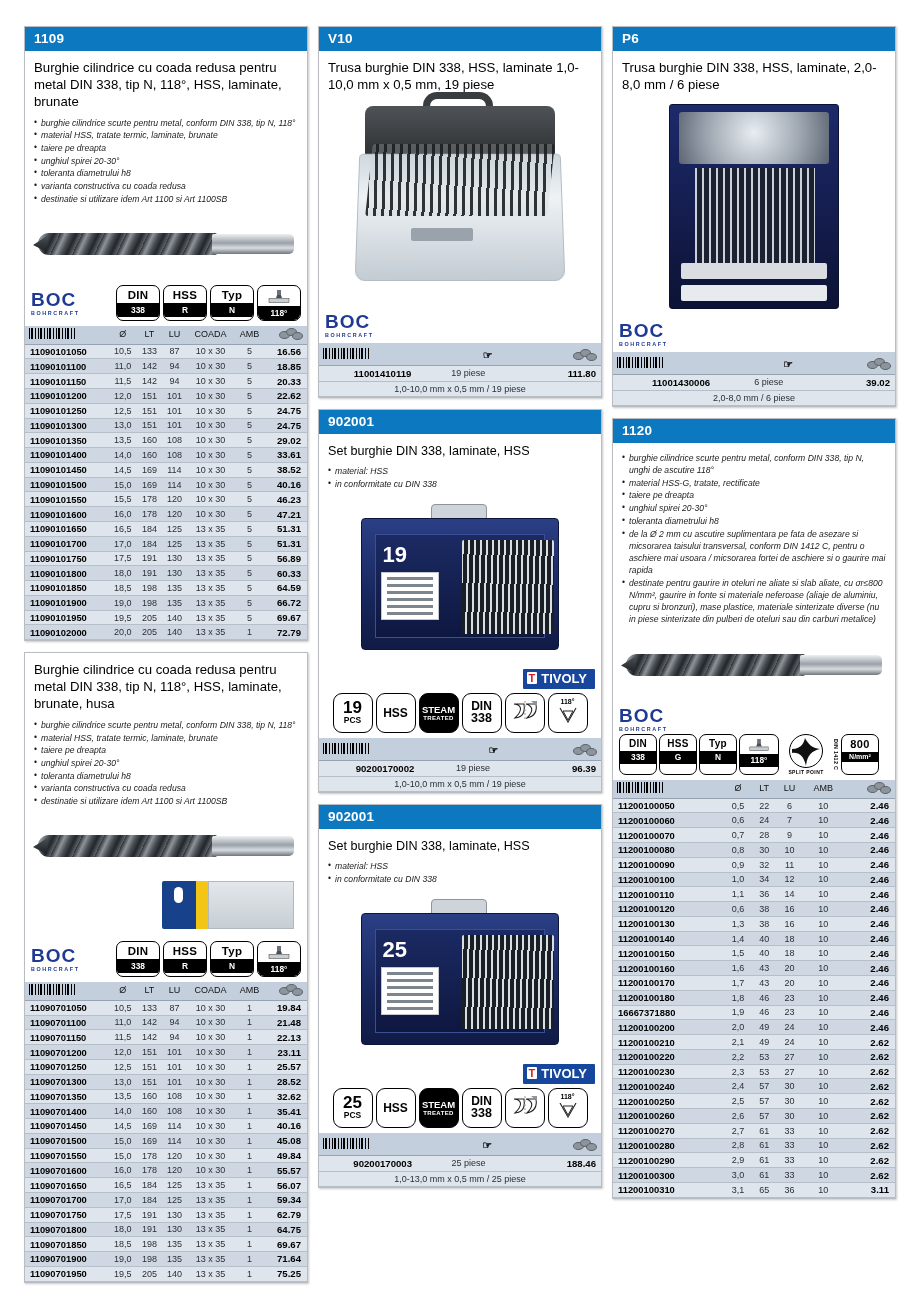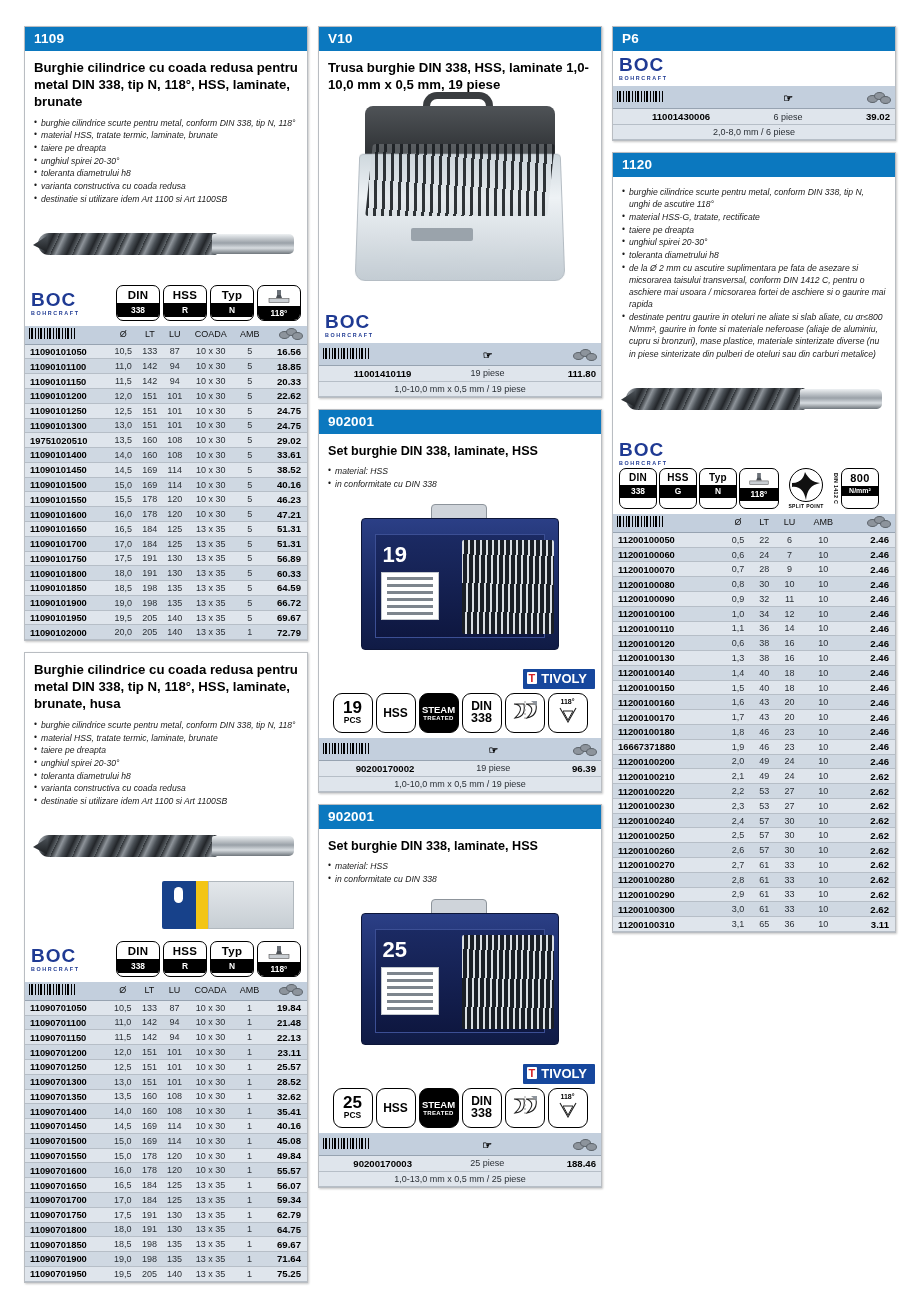--- a/index.html
+++ b/index.html
@@ -22,21 +22,21 @@
   }
   .card-head {
     background: #0b78bf;
     color: #fff;
     font-size: 13.5px; font-weight: bold;
     padding: 4px 9px 5px;
     letter-spacing: .2px;
   }
   .card-body { padding: 9px 9px 4px; }
   .title {
-    font-size: 13.2px; font-weight: bold; line-height: 1.28;
+    font-size: 13.2px; font-weight: normal; line-height: 1.28;
     margin-bottom: 6px;
   }
   .title.sm { font-size: 12.6px; }
   ul.bullets { list-style: none; }
   ul.bullets li {
     font-size: 8.6px; font-style: italic; line-height: 1.42;
     color: #1a1a1a; position: relative; padding-left: 7px;
     margin-bottom: .5px;
   }
   ul.bullets li:before {
@@ -200,21 +200,21 @@
   .coins { display:inline-block; width: 24px; height: 12px; position: relative; vertical-align: middle;}
   .coins i { position:absolute; width:11px; height:8px; border-radius:50%; background:#8d949c; border:1px solid #5d646b;}
   .coins i:nth-child(1){left:0;top:3px;} .coins i:nth-child(2){left:7px;top:0;} .coins i:nth-child(3){left:13px;top:4px;}
   .hand { font-size: 11px; }
 
   
   .setbar { width: 100%; border-collapse: collapse; }
   .setbar th { background:#c3cfdd; padding: 2px 4px; border-bottom:1px solid #97a3b1;}
   .setbar td { background:#dfe5ec; font-size: 9.6px; padding: 2px 5px; border-bottom:1px solid #b6bec7;}
   .setbar td.a { font-weight: bold; text-align:center; }
-  .setbar td.b { text-align:center; font-size: 9px; color:#2a2f35;}
+  .setbar td.b { font-size: 9px; color:#2a2f35;}
   .setbar td.c { font-weight: bold; text-align:right; }
   .setbar td.full { text-align:center; font-size: 9px; color:#2a2f35; background:#dfe5ec; }
 
   
   .tivoly-wrap { display:flex; justify-content:flex-end; padding: 2px 6px 1px; }
   .tivoly {
     background: #16479d; color:#fff; font-weight:bold; font-size: 13px;
     padding: 2px 8px 3px 4px; display:flex; align-items:center; gap:4px; border-radius:1px;
   }
   .tivoly .mark { background:#fff; color:#d42026; font-size:11px; padding:0 2px; border-radius:1px; font-weight:bold;}
@@ -348,21 +348,21 @@
             <tr>
               <td class="art">11090101300</td>
               <td>13,0</td>
               <td>151</td>
               <td>101</td>
               <td>10 x 30</td>
               <td>5</td>
               <td class="price">24.75</td>
             </tr>
             <tr>
-              <td class="art">19751020510</td>
+              <td class="art">11090101350</td>
               <td>13,5</td>
               <td>160</td>
               <td>108</td>
               <td>10 x 30</td>
               <td>5</td>
               <td class="price">29.02</td>
             </tr>
             <tr>
               <td class="art">11090101400</td>
               <td>14,0</td>
@@ -940,20 +940,30 @@
           </tr>
         </tbody>
       </table>
     </div>
   </div>
 
   <div class="col">
 
     <div class="card">
       <div class="card-head">P6</div>
+      <div class="card-body">
+        <div class="title">Trusa burghie DIN 338, HSS, laminate, 2,0-8,0 mm / 6 piese</div>
+        <div class="p6-pack">
+          <div class="pcard"></div>
+            <div class="ptop"></div>
+            <div class="pbits"></div>
+          <div class="pbar"></div>
+            <div class="pfoot"></div>
+        </div>
+      </div>
       <div class="logo-row">
         <div class="boc-logo">
           <div class="bc">BOC</div>
           <div class="sub">BOHRCRAFT</div>
         </div>
       </div>
       <table class="setbar">
         <thead>
             <tr>
           <th style="text-align:left"><span class="barcode"></span></th>

